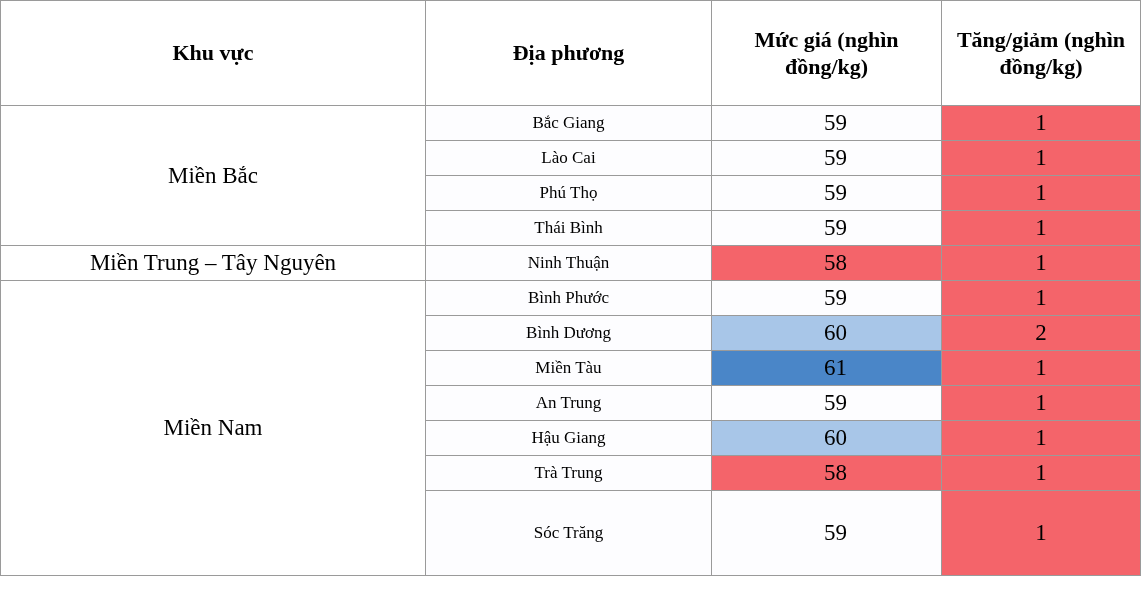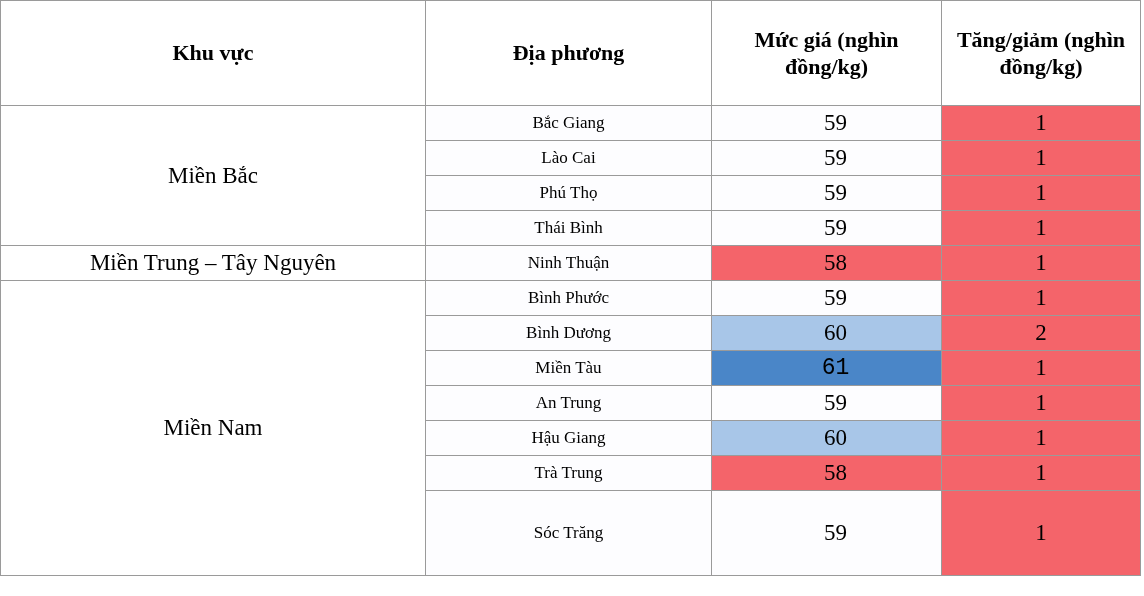--- a/index.html
+++ b/index.html
@@ -51,21 +51,21 @@
     background: #f8f9ff;
     font-size: 23px;
     padding-left: 24px;
   }
   td.change-cell {
     font-size: 23px;
   }
   
   .bg-red { background: #f4646a !important; }
   .bg-blue-light { background: #a8c6e8 !important; margin-left: 28px; }
-  .bg-blue-dark { background: #4a86c8 !important; font-family: Liberation Mono, monospace; }
+  .bg-blue-dark { background: #4a86c8 !important; }
   .bg-plain { background: #fdfdff !important; }
 
   .row-tall td { height: 76px; }
 </style>
 </head>
 <body>
 
 <table class="price-table">
   <colgroup>
     <col class="col-region">

